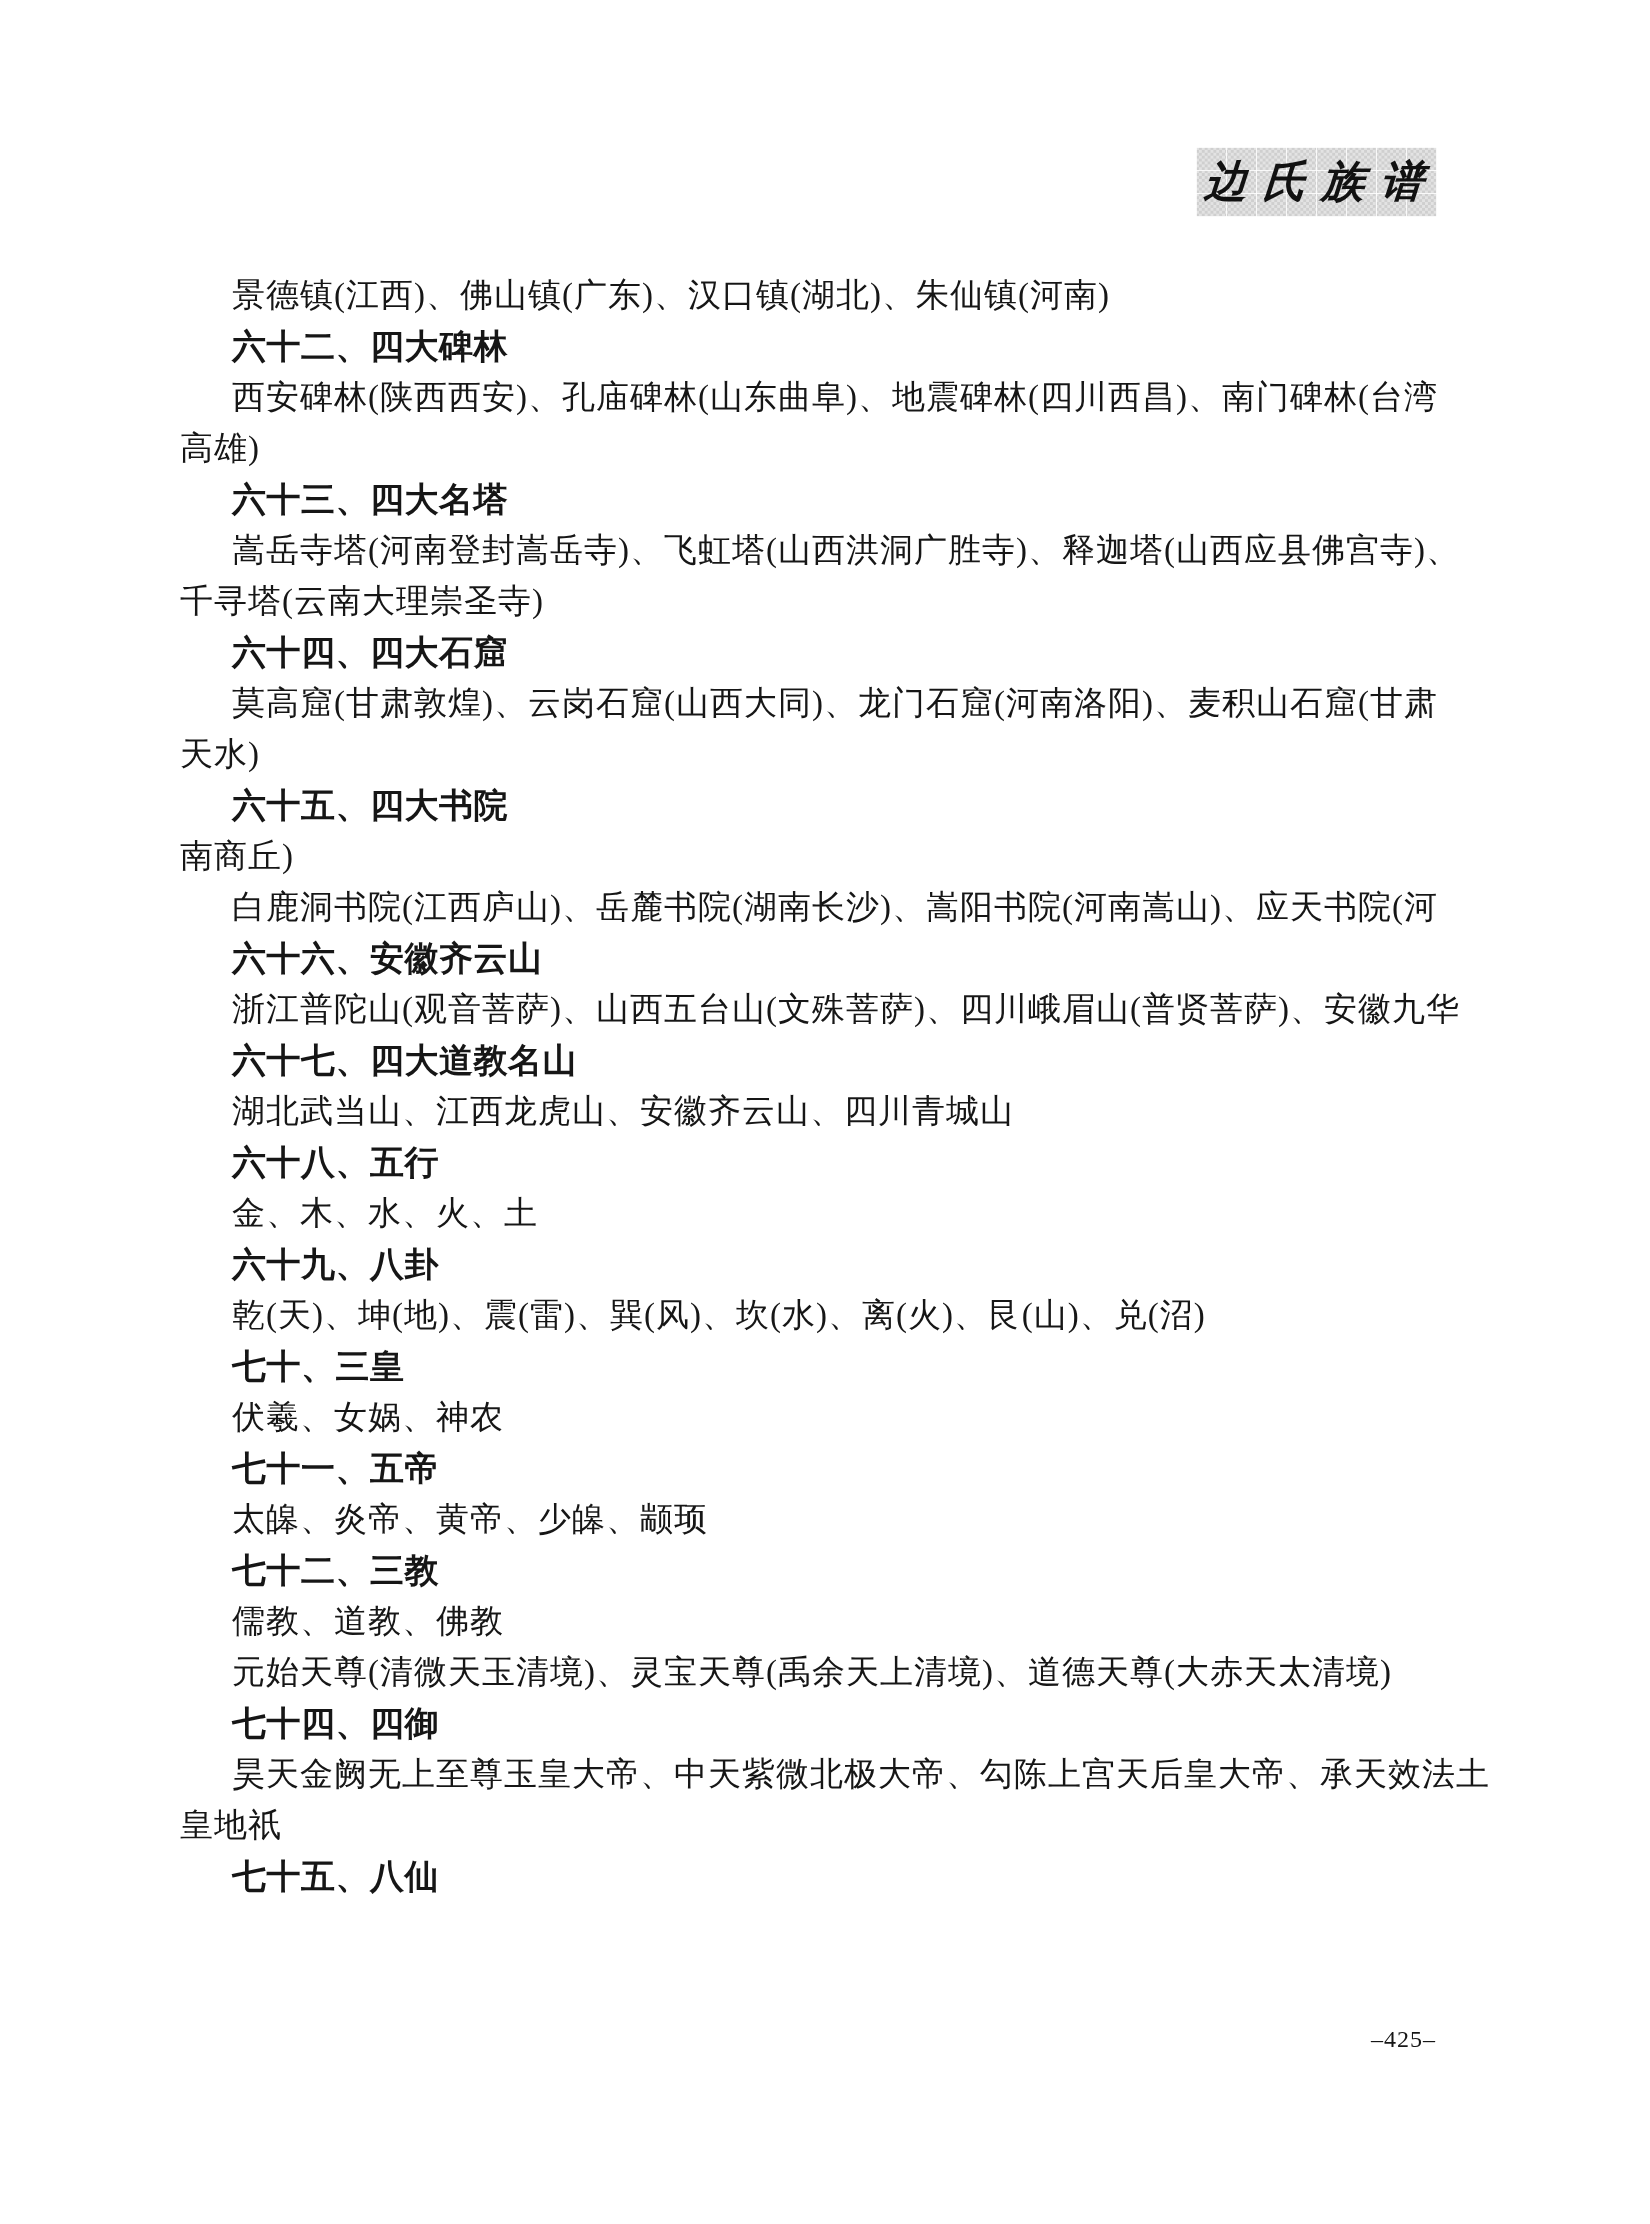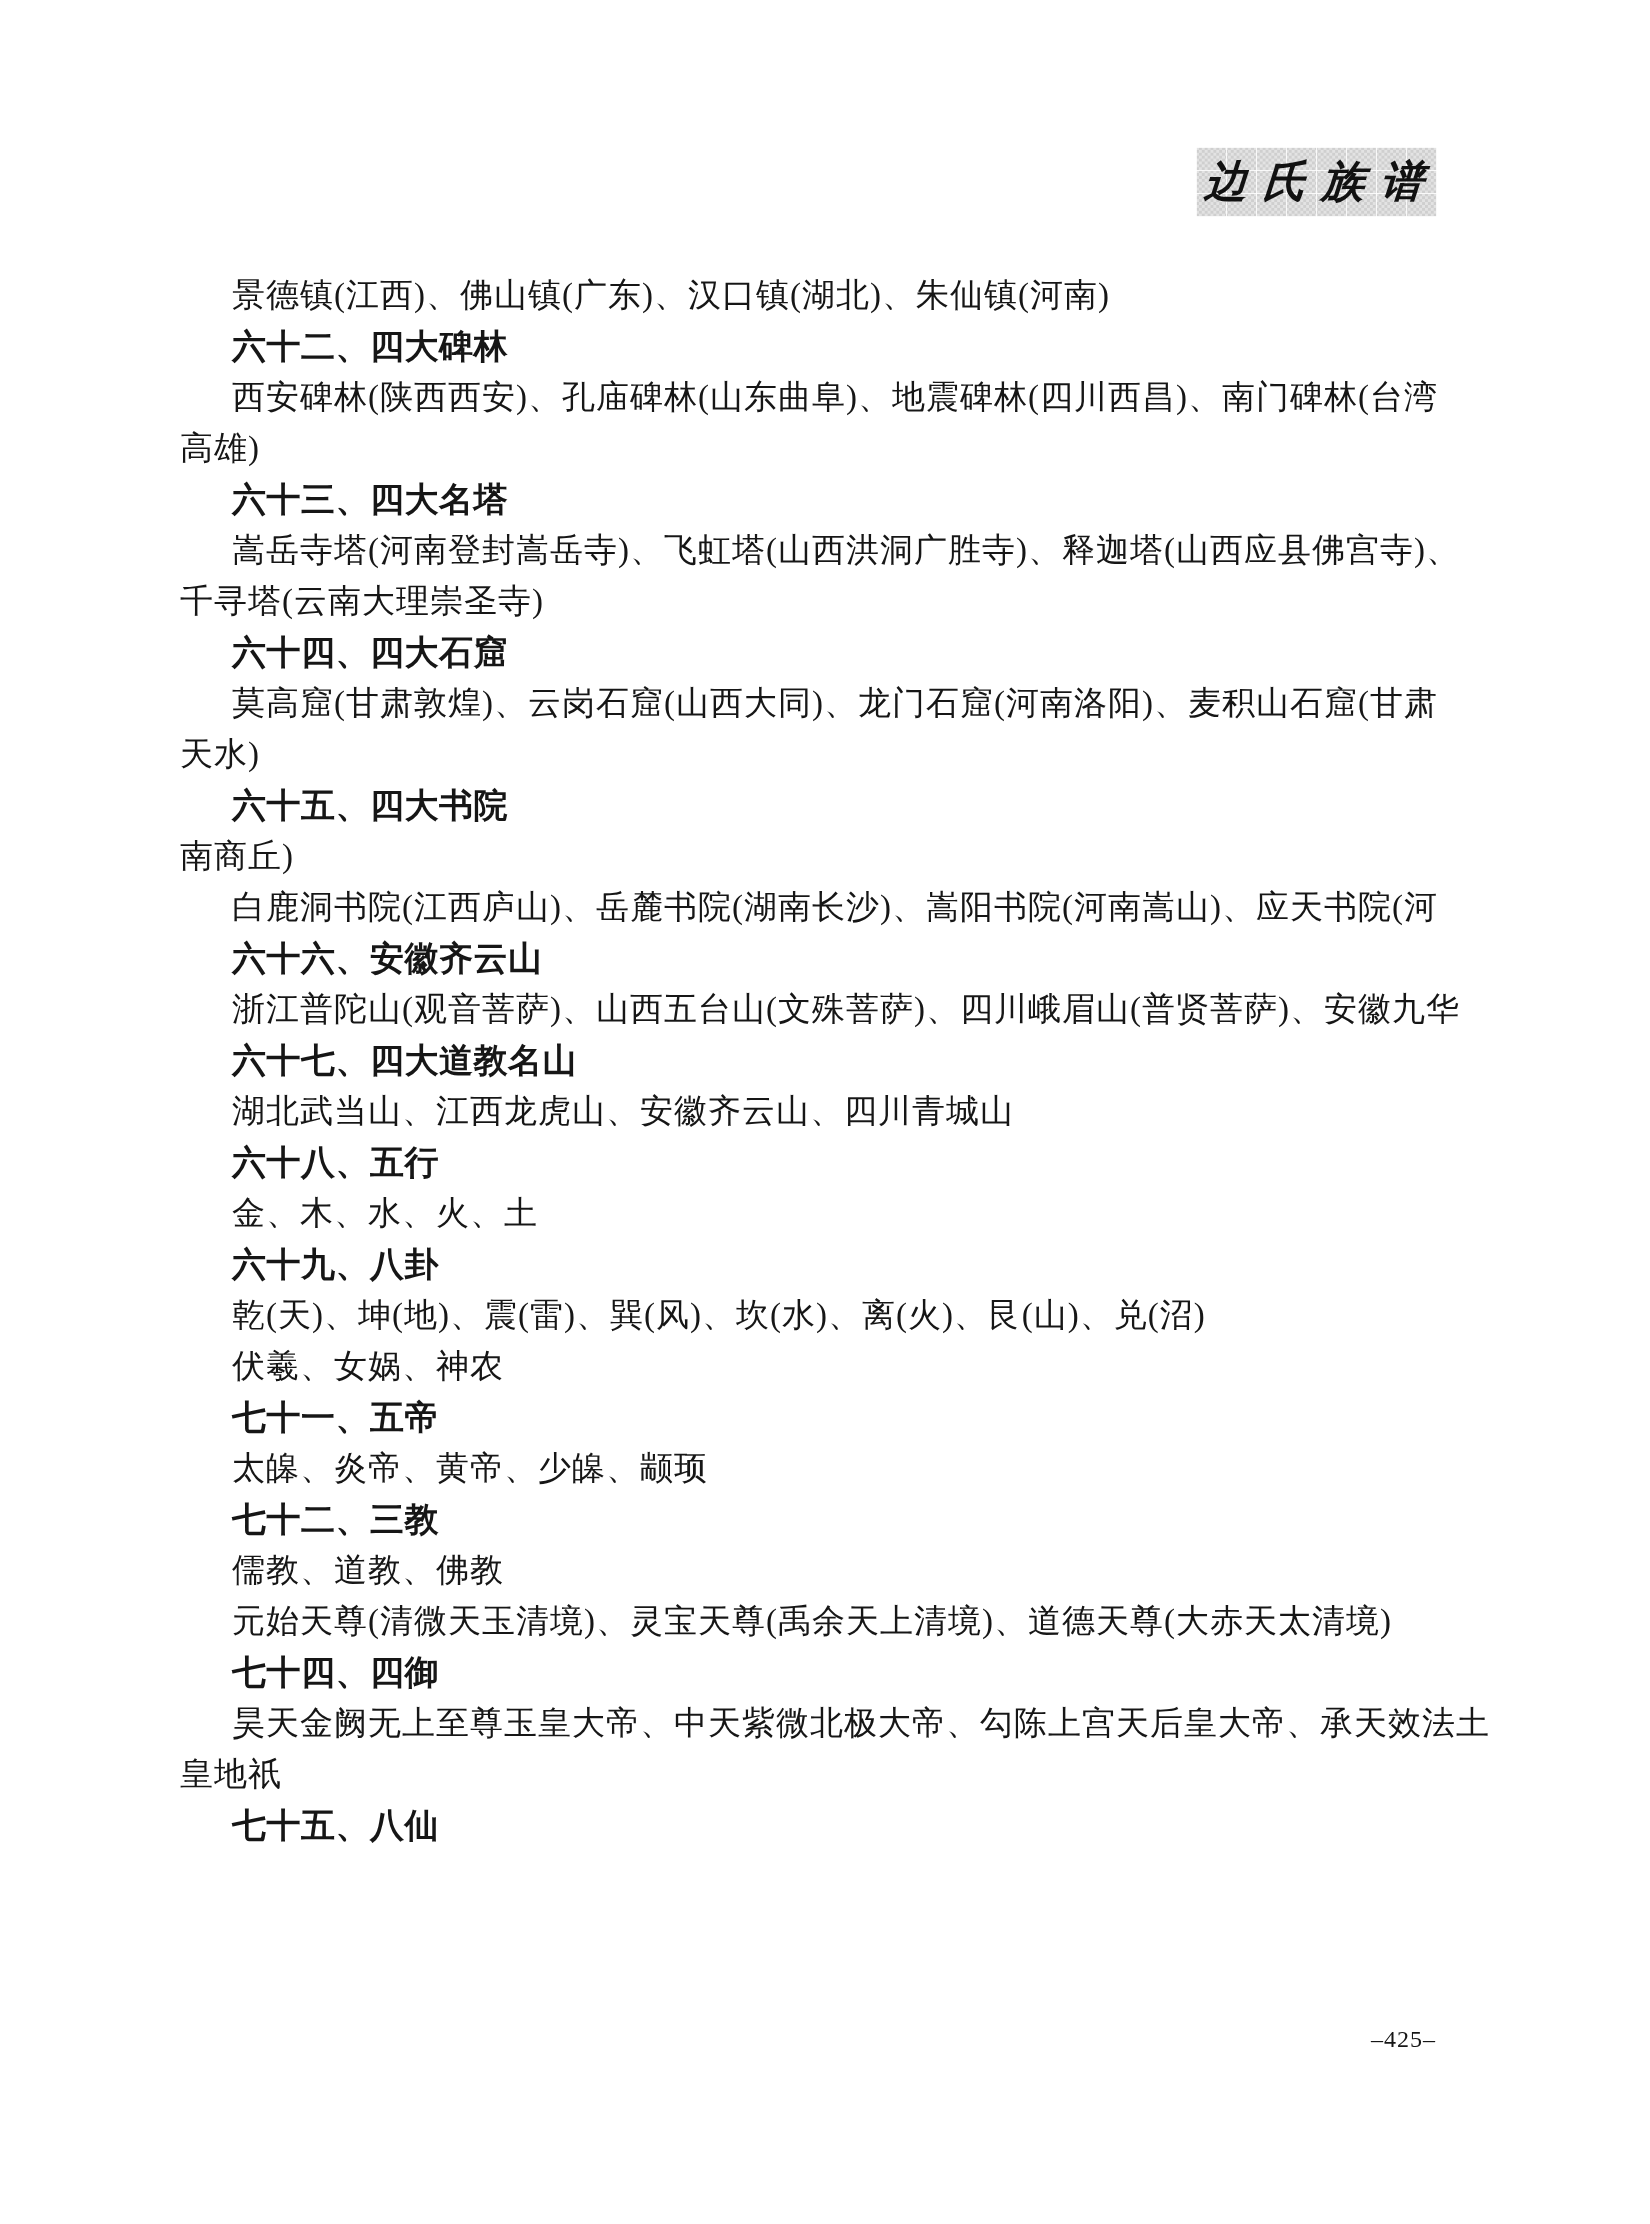--- a/index.html
+++ b/index.html
@@ -108,20 +108,21 @@
       <div class="line body">南商丘)</div>
       <div class="line body indent">白鹿洞书院(江西庐山)、岳麓书院(湖南长沙)、嵩阳书院(河南嵩山)、应天书院(河</div>
       <div class="line heading indent">六十六、安徽齐云山</div>
       <div class="line body indent">浙江普陀山(观音菩萨)、山西五台山(文殊菩萨)、四川峨眉山(普贤菩萨)、安徽九华</div>
       <div class="line heading indent">六十七、四大道教名山</div>
       <div class="line body indent">湖北武当山、江西龙虎山、安徽齐云山、四川青城山</div>
       <div class="line heading indent">六十八、五行</div>
       <div class="line body indent">金、木、水、火、土</div>
       <div class="line heading indent">六十九、八卦</div>
       <div class="line body indent">乾(天)、坤(地)、震(雷)、巽(风)、坎(水)、离(火)、艮(山)、兑(沼)</div>
+      <div class="line heading indent">七十、三皇</div>
       <div class="line body indent">伏羲、女娲、神农</div>
       <div class="line heading indent">七十一、五帝</div>
       <div class="line body indent">太皞、炎帝、黄帝、少皞、颛顼</div>
       <div class="line heading indent">七十二、三教</div>
       <div class="line body indent">儒教、道教、佛教</div>
       <div class="line body indent">元始天尊(清微天玉清境)、灵宝天尊(禹余天上清境)、道德天尊(大赤天太清境)</div>
       <div class="line heading indent">七十四、四御</div>
       <div class="line body indent">昊天金阙无上至尊玉皇大帝、中天紫微北极大帝、勾陈上宫天后皇大帝、承天效法土</div>
       <div class="line body">皇地祇</div>
       <div class="line heading indent">七十五、八仙</div>

